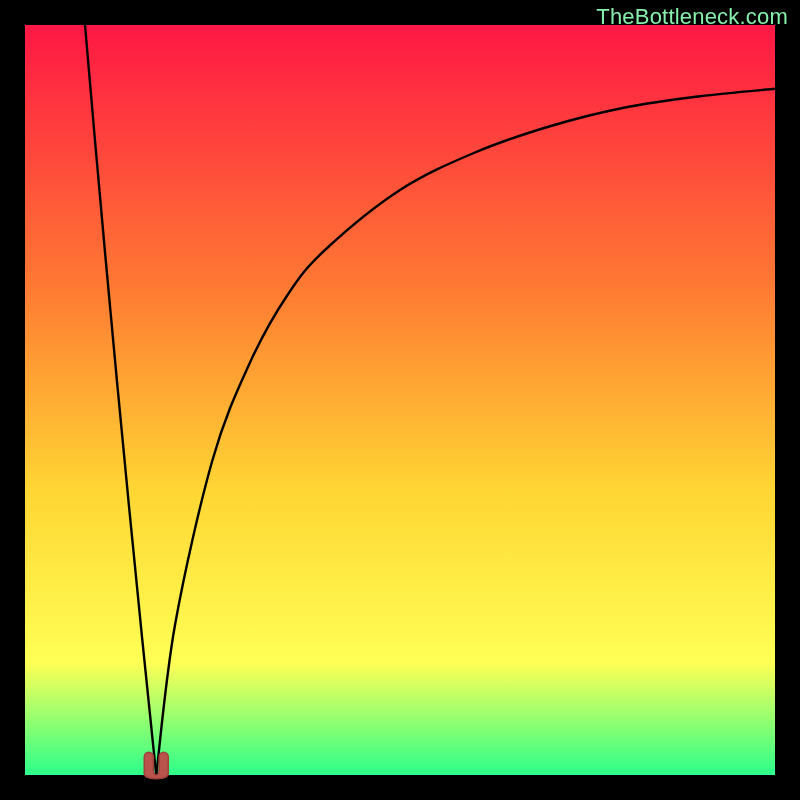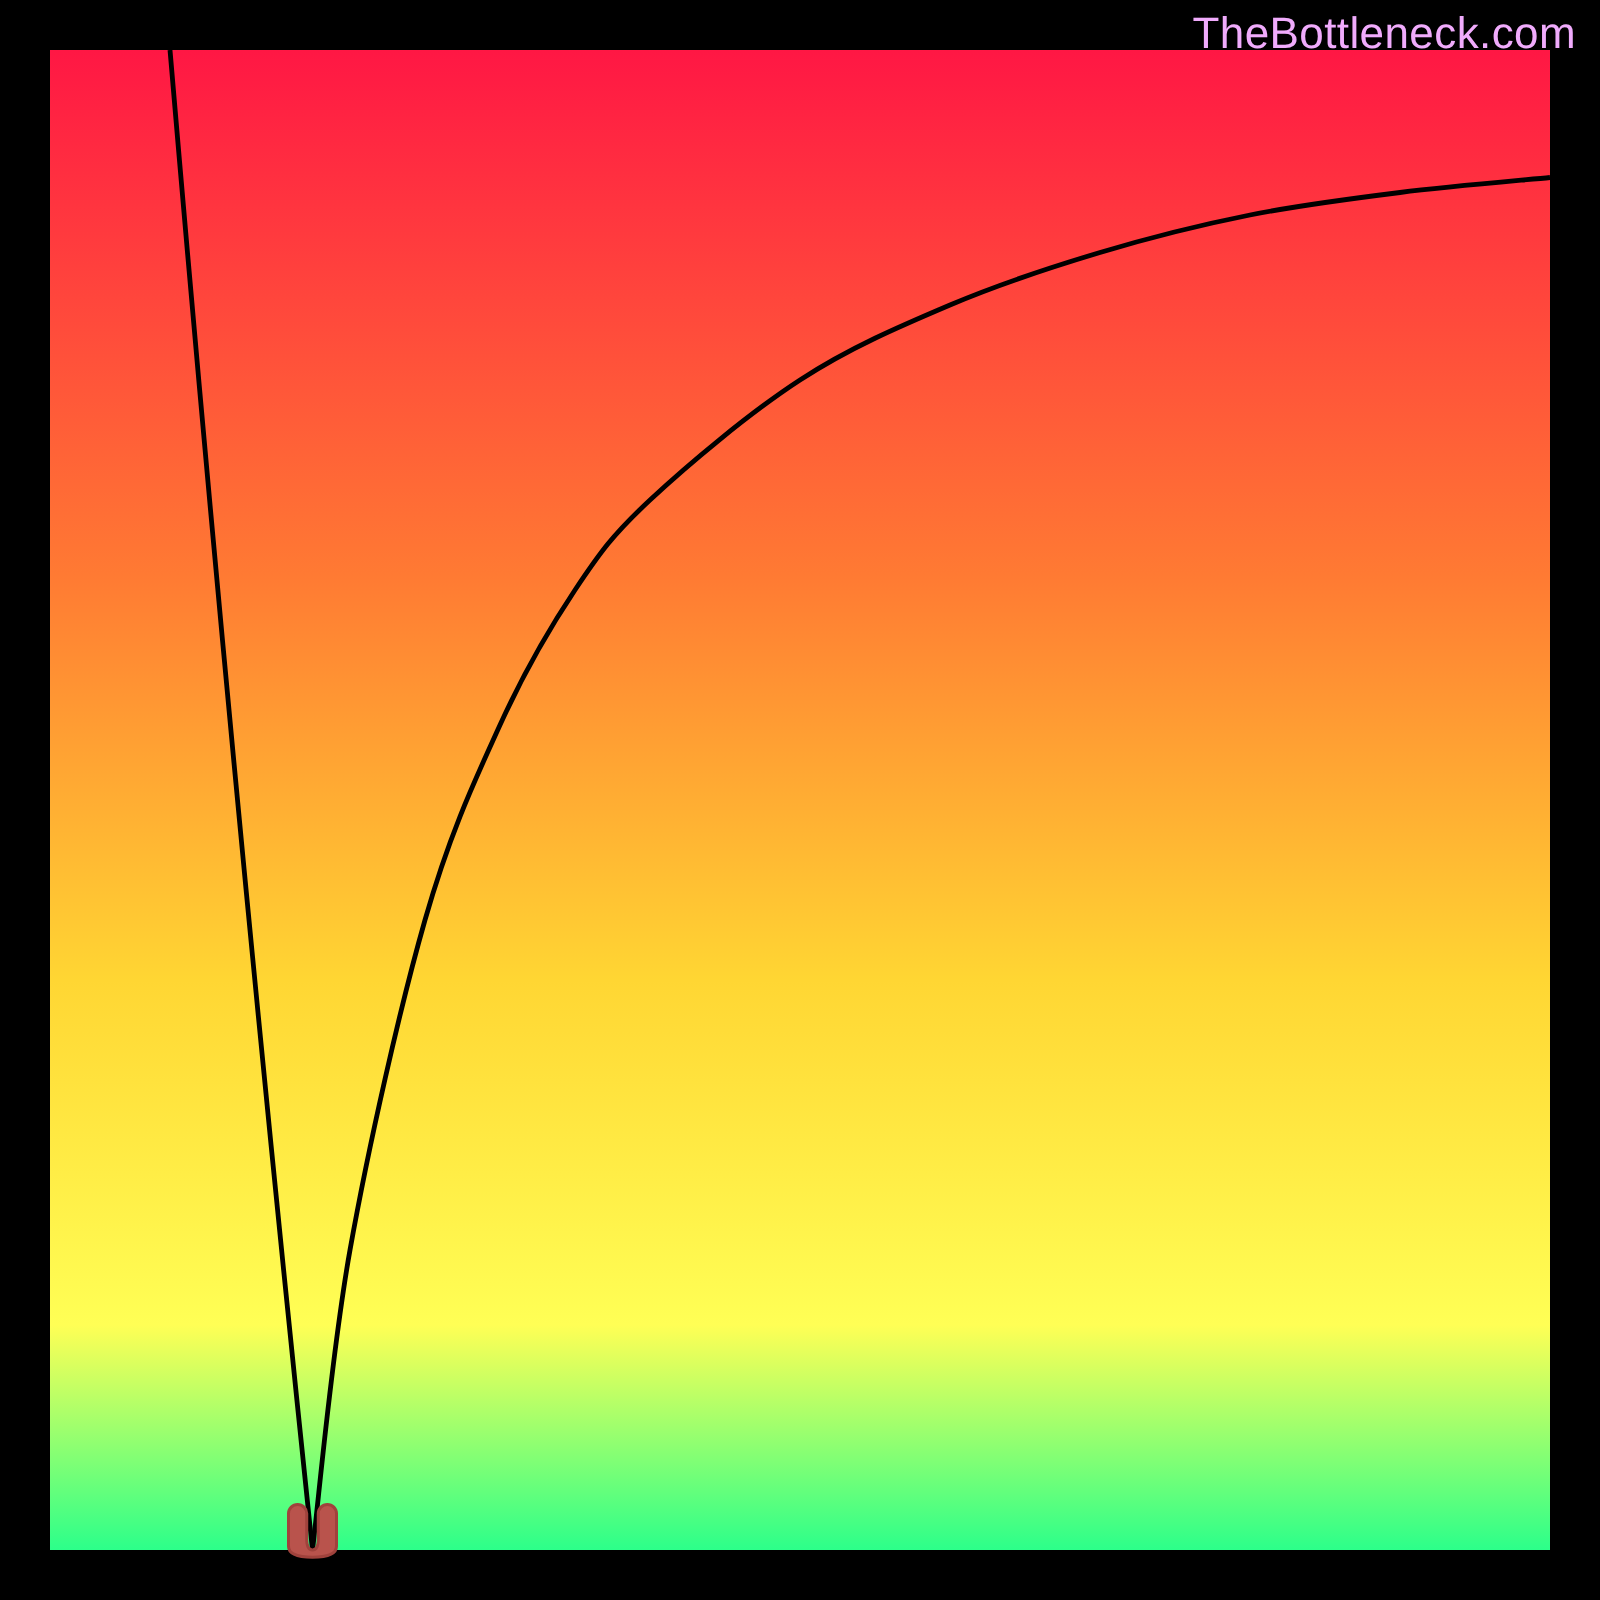--- a/index.html
+++ b/index.html
@@ -8,21 +8,21 @@
     height: 800px;
     position: relative;
     background: #000;
   }
   .watermark {
     position: absolute;
     top: 4px;
     right: 12px;
     font-family: Arial, Helvetica, sans-serif;
     font-size: 22px;
-    color: #f0abfc;
+    color: #86efac;
     letter-spacing: 0.2px;
     user-select: none;
   }
   svg { display: block; }
 </style>
 </head>
 <body>
 
 <div class="chart-container">
 

